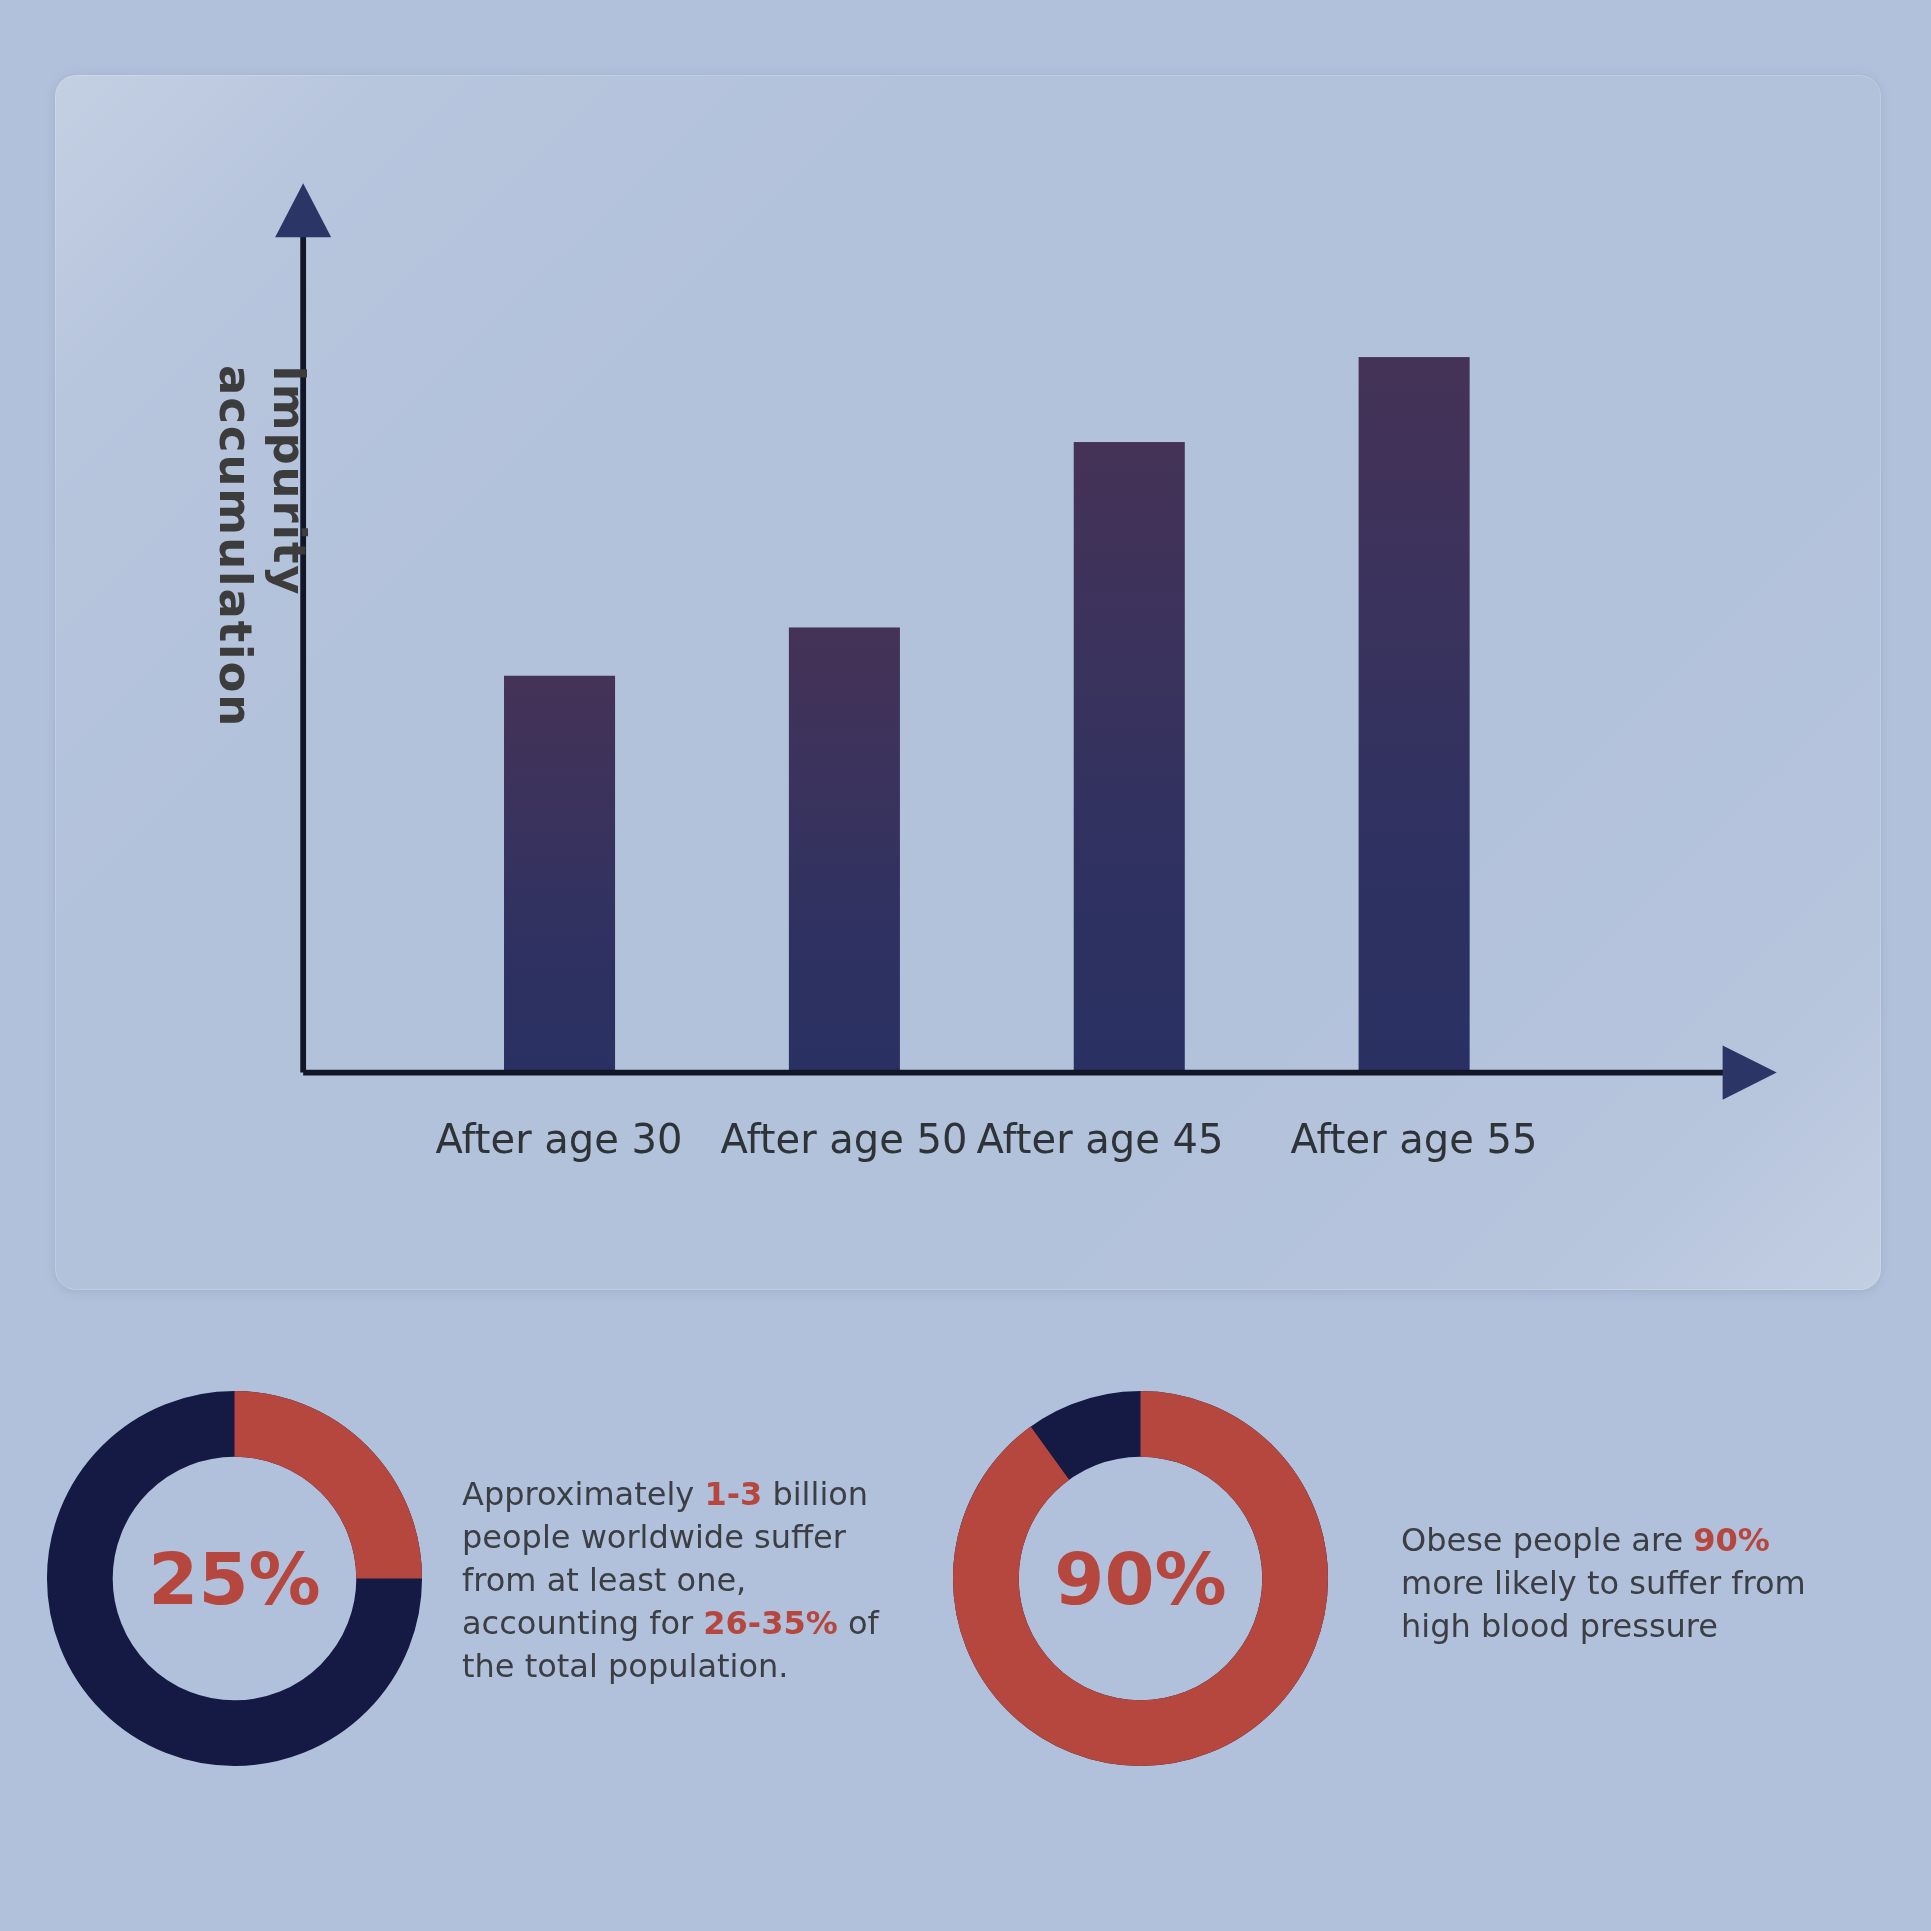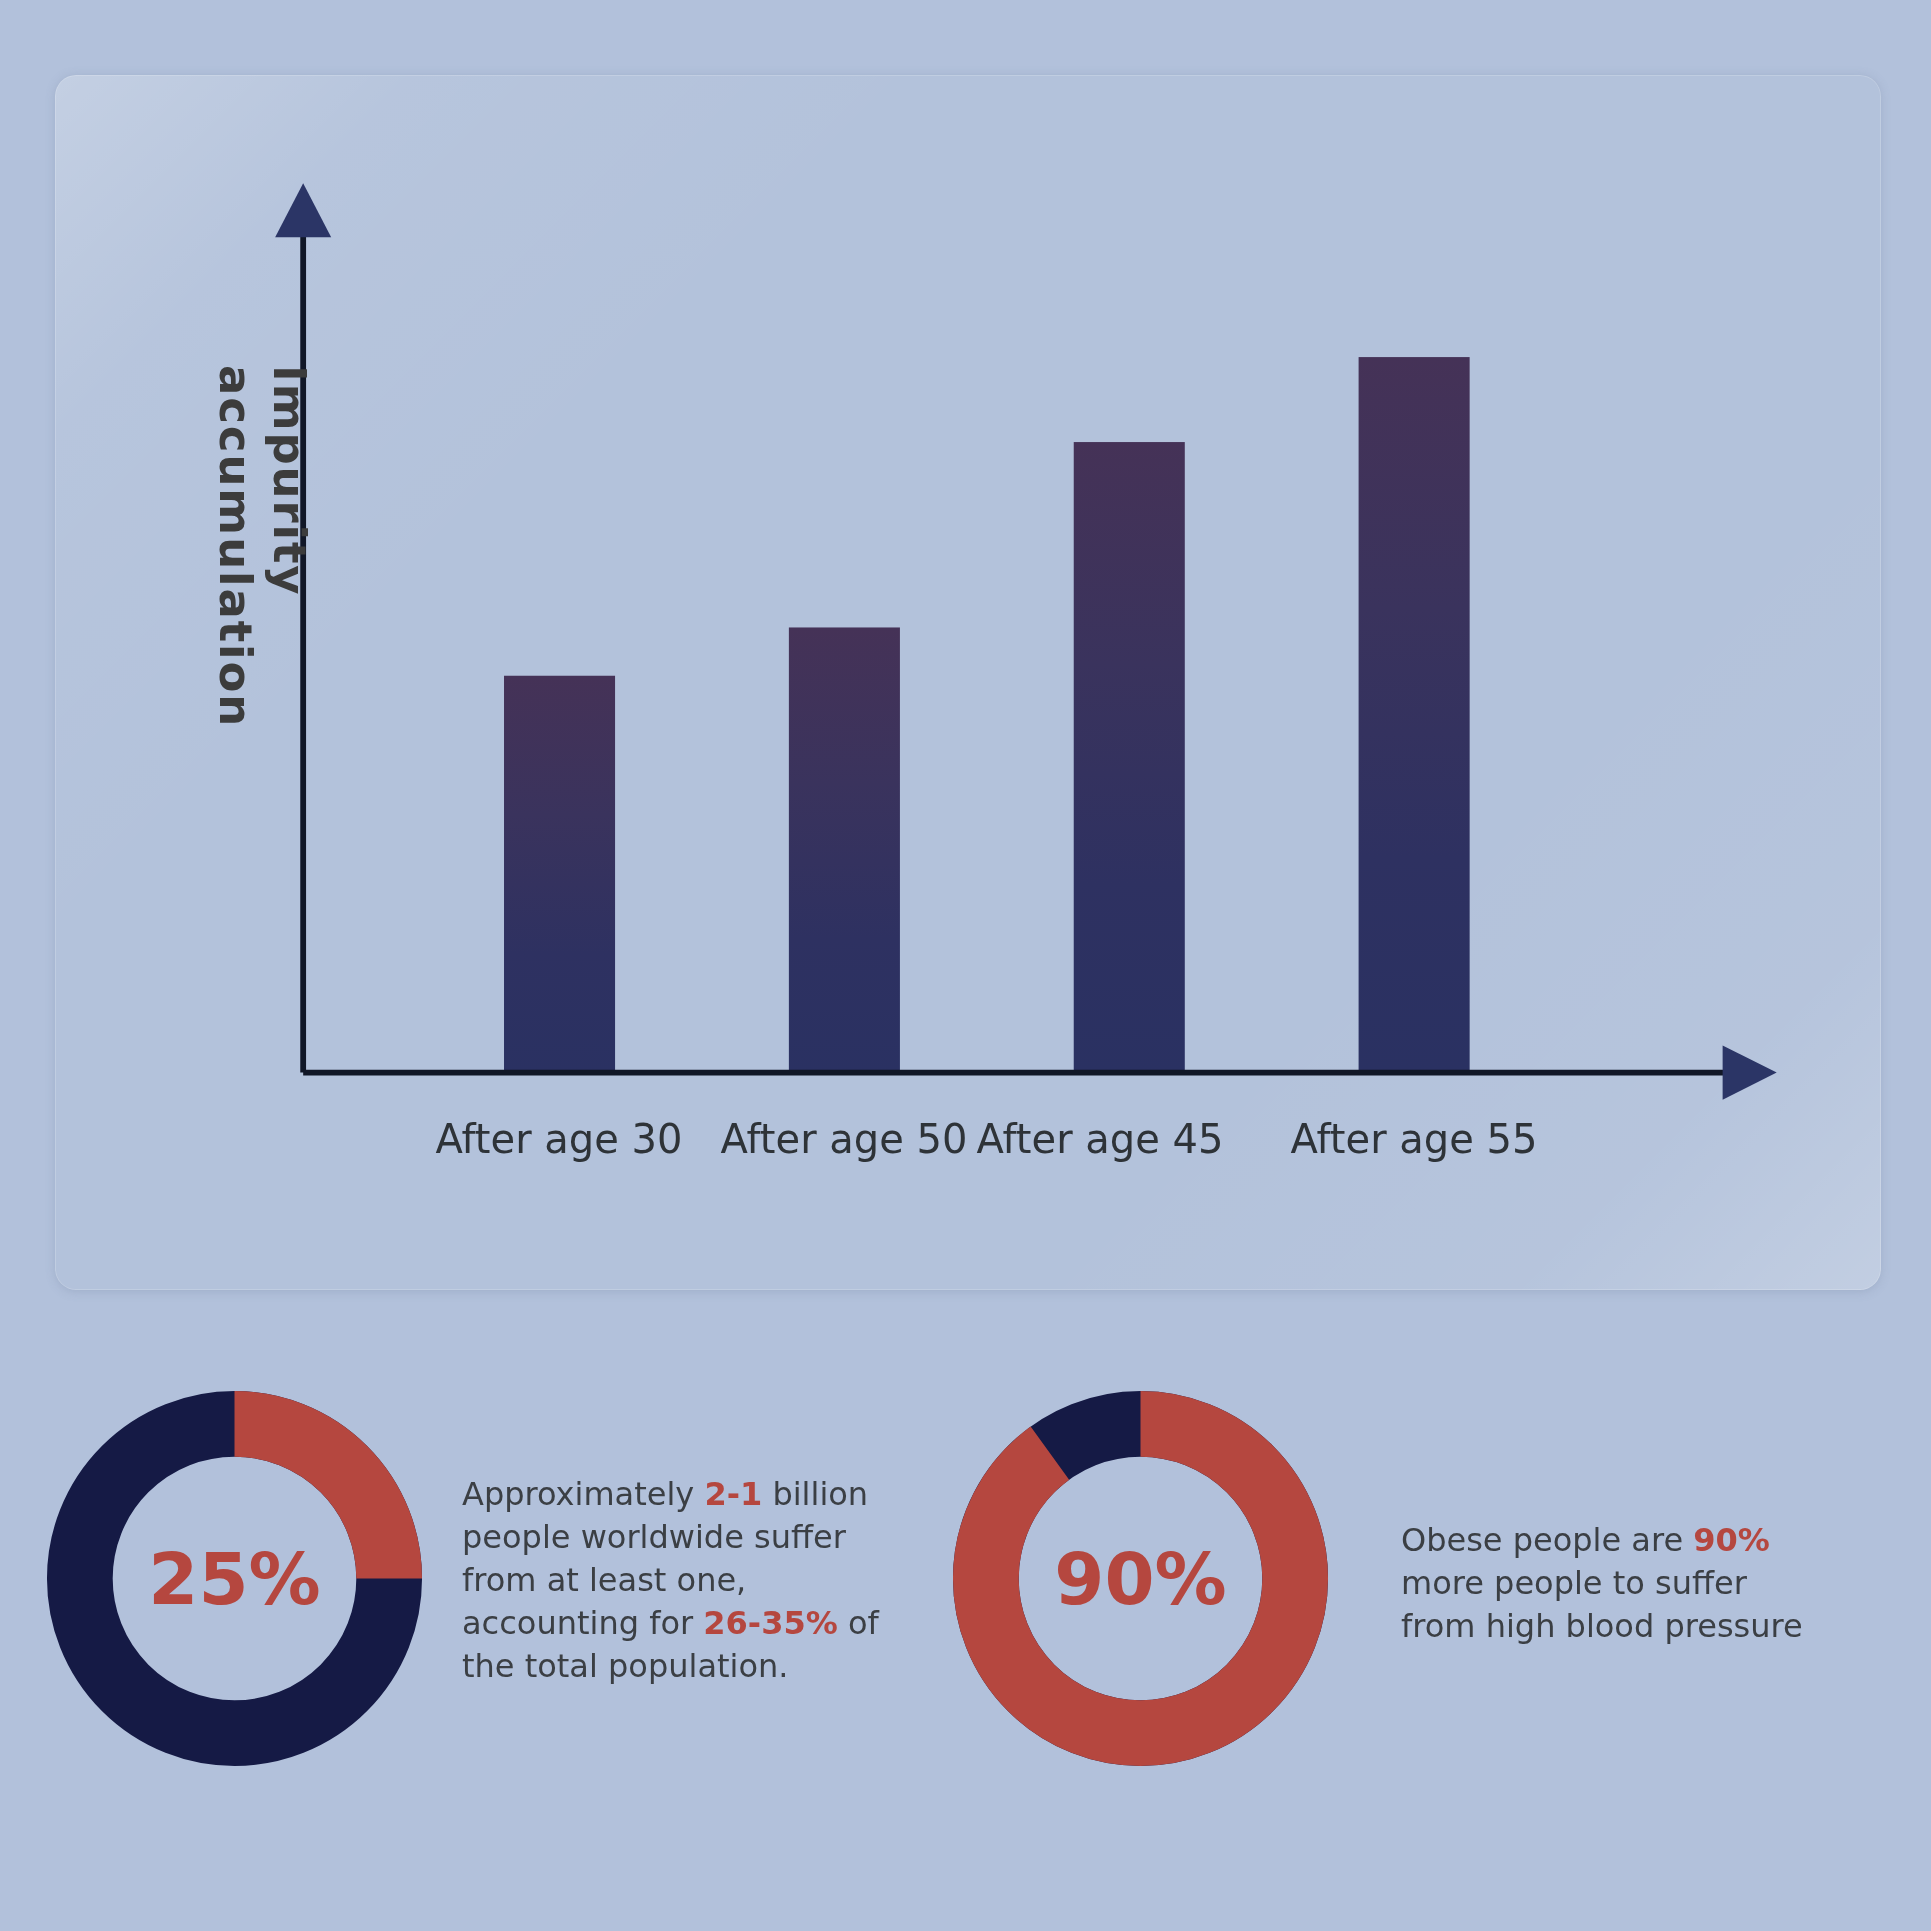--- a/index.html
+++ b/index.html
@@ -187,35 +187,35 @@
       <svg class="donut-svg" viewBox="0 0 390 390" xmlns="http://www.w3.org/2000/svg">
 
         <circle cx="195" cy="195" r="160" fill="none" stroke="#151a45" stroke-width="68"></circle>
 
         <circle cx="195" cy="195" r="160" fill="none" stroke="#b5473f" stroke-width="68" stroke-dasharray="251.33 753.98" transform="rotate(-90 195 195)"></circle>
       </svg>
       <div class="donut-center-label">25%</div>
     </div>
 
     <div class="donut-caption" id="caption-left">
-      <span>Approximately </span><span class="hl">2-1</span><span> billion people worldwide suffer from at least one, accounting for </span><span class="hl">26-35%</span><span> of the total population.</span>
+      <span>Approximately </span><span class="hl">1-3</span><span> billion people worldwide suffer from at least one, accounting for </span><span class="hl">26-35%</span><span> of the total population.</span>
     </div>
   </div>
 
   <div class="donut-group" id="donut-group-right">
 
     <div class="donut-wrap">
       <svg class="donut-svg" viewBox="0 0 390 390" xmlns="http://www.w3.org/2000/svg">
 
         <circle cx="195" cy="195" r="160" fill="none" stroke="#151a45" stroke-width="68"></circle>
 
         <circle cx="195" cy="195" r="160" fill="none" stroke="#b5473f" stroke-width="68" stroke-dasharray="904.78 100.53" transform="rotate(-90 195 195)"></circle>
       </svg>
       <div class="donut-center-label">90%</div>
     </div>
 
     <div class="donut-caption" id="caption-right">
-      <span>Obese people are </span><span class="hl">90%</span><span> more people to suffer from high blood pressure</span>
+      <span>Obese people are </span><span class="hl">90%</span><span> more likely to suffer from high blood pressure</span>
     </div>
   </div>
 
 </div>
 
 
 </body></html>

